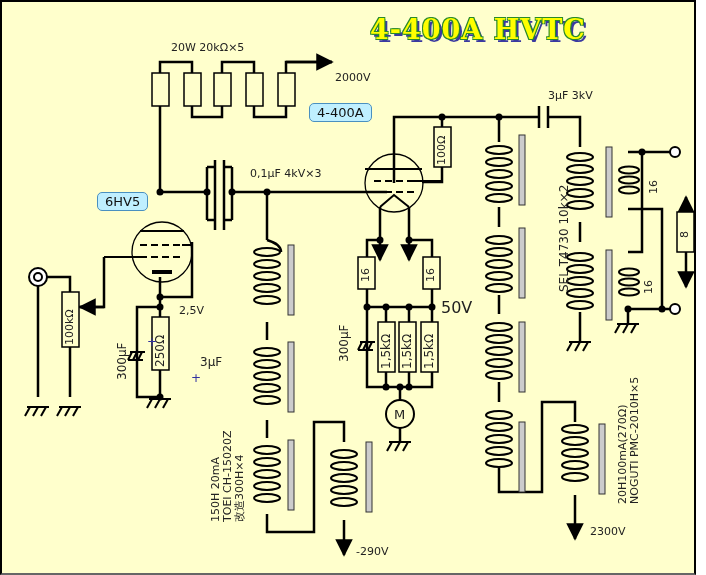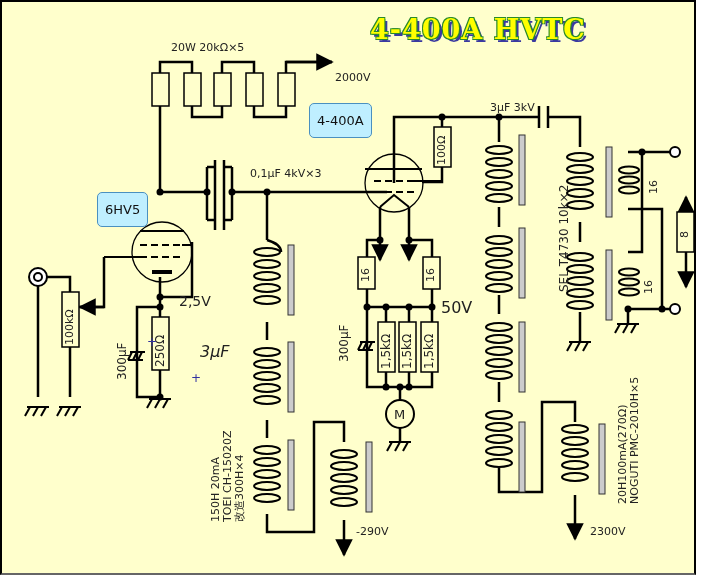--- a/index.html
+++ b/index.html
@@ -3,21 +3,21 @@
 <meta charset="utf-8">
 <style>
   html,body{margin:0;padding:0;background:#fff;}
   #canvas{position:relative;width:696px;height:575px;background:#ffffcc;box-sizing:border-box;border:2px solid #000;border-bottom-color:#666;overflow:hidden;}
   svg{position:absolute;left:0;top:0;}
   .title{position:absolute;left:368px;font-family:"DejaVu Serif",serif;font-weight:900;font-size:27px;color:#ffff00;line-height:1;letter-spacing:1px;
     text-shadow:-1px -1px 0 #2a8a2a,1px -1px 0 #2a8a2a,-1px 1px 0 #2a8a2a,1px 1px 0 #2a8a2a,3px 3px 0 #3a3aa0;}
   .t1{top:14px;}
   .t2{top:42px;}
   .lbl{position:absolute;font-family:"DejaVu Sans",sans-serif;font-size:11px;color:#222;white-space:nowrap;line-height:1;}
-  .tag{position:absolute;font-family:"DejaVu Sans",sans-serif;font-size:13px;color:#111;background:#bfefff;border:1px solid #4a90c0;border-radius:5px;padding:10px 7px;line-height:1;}
+  .tag{position:absolute;font-family:"DejaVu Sans",sans-serif;font-size:13px;color:#111;background:#bfefff;border:1px solid #4a90c0;border-radius:5px;padding:2px 7px;line-height:1;}
   .rot{transform-origin:0 0;transform:rotate(-90deg);}
   .plus{position:absolute;font-family:"DejaVu Sans",sans-serif;font-size:12px;color:#3030a0;line-height:1;}
 </style>
 </head>
 <body>
 
 <div id="canvas">
 
   <div class="title t1">4-400A HVTC</div>
 
@@ -221,43 +221,43 @@
     <use href="#gnd" x="398" y="440"></use>
     <use href="#gnd" x="626" y="322"></use>
     <use href="#gnd" x="578" y="340"></use>
   </svg>
 
   <div class="lbl" style="left:169px;top:40px;">20W 20kΩ×5</div>
   <div class="lbl" style="left:311px;top:70px;margin-left:22px;">2000V</div>
   <div class="tag" style="left:307px;top:101px;">4-400A</div>
   <div class="tag" style="left:95px;top:190px;">6HV5</div>
   <div class="lbl" style="left:248px;top:166px;text-align:center;">0,1μF 4kV×3</div>
-  <div class="lbl" style="left:177px;top:292px;font-size:14px;">2,5V</div>
+  <div class="lbl" style="left:177px;top:303px;font-size:11px;">2,5V</div>
   <div class="lbl rot" style="left:62px;top:343px;">100kΩ</div>
   <div class="lbl rot" style="left:114px;top:378px;font-size:12px;">300μF</div>
   <div class="lbl rot" style="left:152px;top:365px;font-size:12px;">250Ω</div>
   <div class="plus" style="left:145px;top:334px;">+</div>
   <div class="plus" style="left:189px;top:370px;">+</div>
-  <div class="lbl" style="left:198px;top:342px;font-size:16px;font-style:italic;">3μF</div>
+  <div class="lbl" style="left:198px;top:354px;font-size:12px;">3μF</div>
   <div class="lbl rot" style="left:208px;top:520px;line-height:12px;">
     <div>150H 20mA</div>
     <div>TOEI CH-15020Z</div>
     <div>改造300H×4</div>
   </div>
-  <div class="lbl" style="left:354px;top:524px;">-290V</div>
+  <div class="lbl" style="left:354px;top:544px;">-290V</div>
   <div class="lbl rot" style="left:434px;top:163px;">100Ω</div>
   <div class="lbl rot" style="left:358px;top:280px;">16</div>
   <div class="lbl rot" style="left:423px;top:280px;">16</div>
   <div class="lbl" style="left:439px;top:298px;font-size:16px;">50V</div>
   <div class="lbl rot" style="left:336px;top:360px;font-size:12px;">300μF</div>
   <div class="lbl rot" style="left:378px;top:367px;font-size:12px;">1,5kΩ</div>
   <div class="lbl rot" style="left:399px;top:367px;font-size:12px;">1,5kΩ</div>
   <div class="lbl rot" style="left:421px;top:367px;font-size:12px;">1,5kΩ</div>
   <div class="lbl" style="left:392px;top:406px;font-size:13px;">M</div>
-  <div class="lbl" style="left:488px;top:88px;margin-top:12px;">3μF 3kV</div>
+  <div class="lbl" style="left:546px;top:88px;">3μF 3kV</div>
   <div class="lbl rot" style="left:556px;top:290px;font-size:12px;">SEL T4730 10k×2</div>
   <div class="lbl rot" style="left:646px;top:192px;">16</div>
   <div class="lbl rot" style="left:641px;top:292px;">16</div>
   <div class="lbl rot" style="left:677px;top:236px;">8</div>
   <div class="lbl rot" style="left:615px;top:502px;line-height:12px;">
     <div>20H100mA(270Ω)</div>
     <div>NOGUTI PMC-2010H×5</div>
   </div>
   <div class="lbl" style="left:588px;top:524px;text-align:center;">2300V</div>
 </div>

